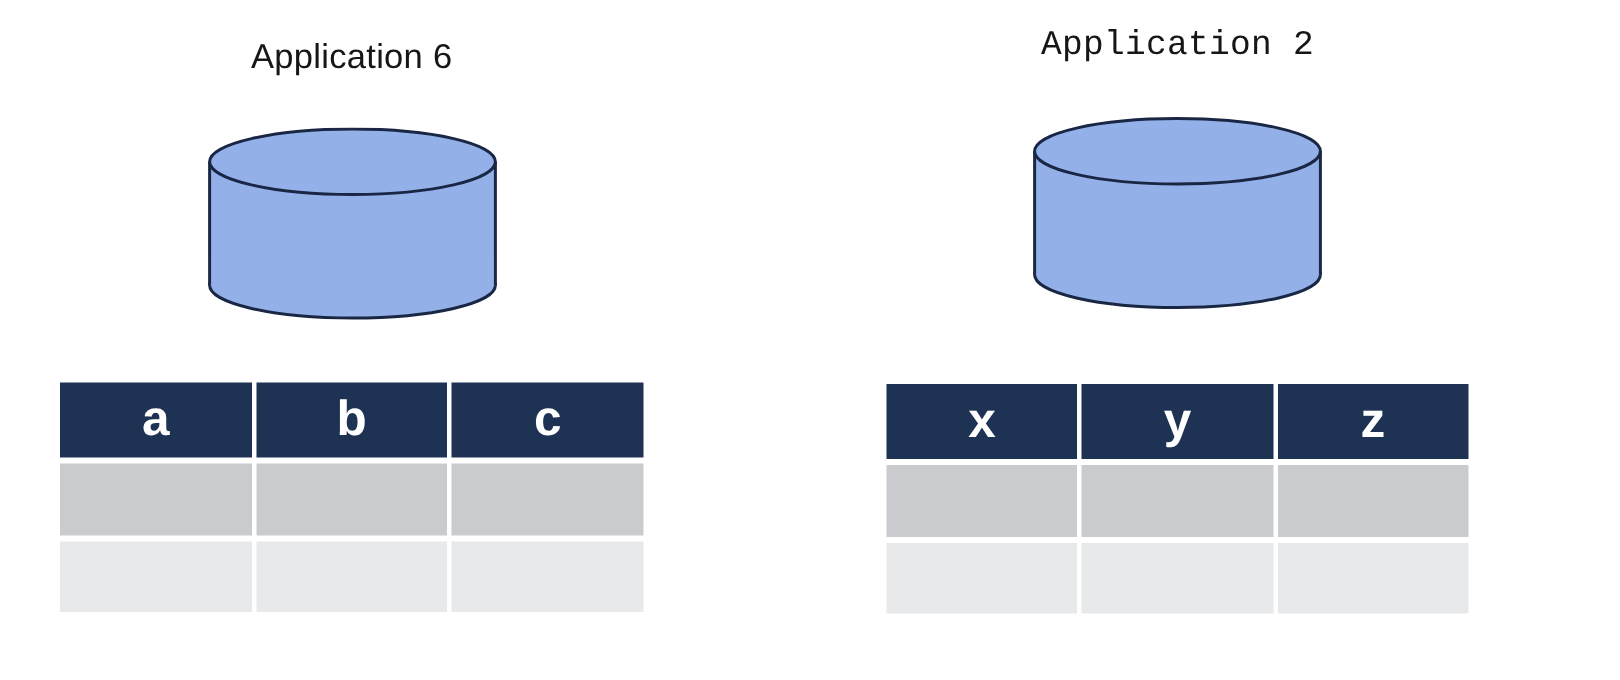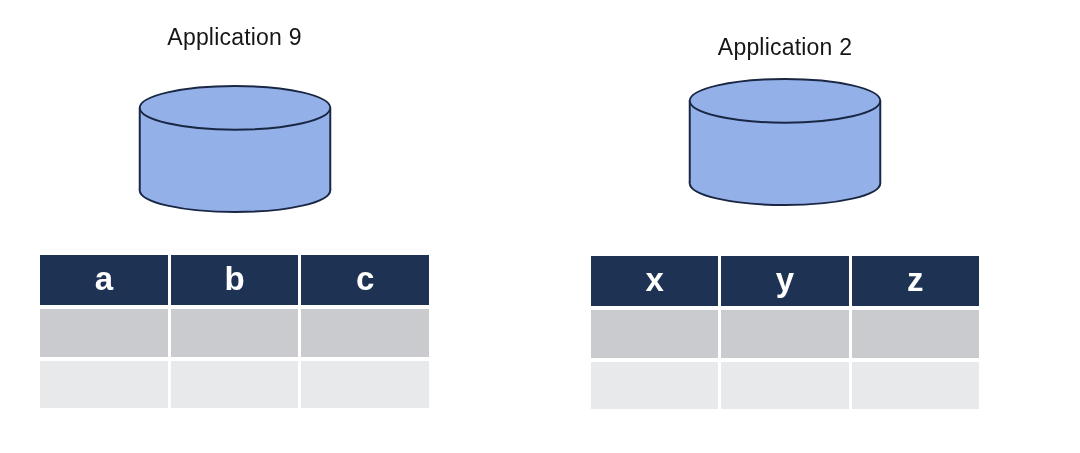--- a/index.html
+++ b/index.html
@@ -35,21 +35,21 @@
   .app-title {
     position: absolute;
     left: 0; width: 100%;
     text-align: center;
     font-size: 23px;
     font-weight: 400;
     color: var(--title-color);
     letter-spacing: 0.2px;
   }
   .app-1 .app-title { top: 24px; }
-  .app-2 .app-title { top: 34px; }
+  .app-2 .app-title { top: 17px; font-family: Liberation Mono, monospace; }
 
   .cylinder {
     position: absolute;
     width: 194px; height: 129px;
   }
   .app-1 .cylinder { top: 85px; left: 98px; }
   .app-2 .cylinder { top: 78px; left: 97px; }
 
   .data-table {
     position: absolute;
@@ -76,21 +76,21 @@
   }
   .body-cell { background: var(--row2-bg); }
   .body-cell.first-row { background: var(--row1-bg); }
 </style>
 </head>
 <body>
 
 <div class="canvas">
 
   <section class="app-section app-1">
-    <h2 class="app-title">Application 9</h2>
+    <h2 class="app-title">Application 6</h2>
 
     <svg class="cylinder" viewBox="0 0 194 130" aria-hidden="true">
       <ellipse cx="97" cy="106" rx="96" ry="22" fill="var(--cylinder-fill)" stroke="var(--cylinder-stroke)" stroke-width="2"></ellipse>
       <rect x="1" y="23" width="192" height="83" fill="var(--cylinder-fill)"></rect>
       <line x1="1" y1="23" x2="1" y2="106" stroke="var(--cylinder-stroke)" stroke-width="2"></line>
       <line x1="193" y1="23" x2="193" y2="106" stroke="var(--cylinder-stroke)" stroke-width="2"></line>
       <ellipse cx="97" cy="23" rx="96" ry="22" fill="var(--cylinder-fill)" stroke="var(--cylinder-stroke)" stroke-width="2"></ellipse>
     </svg>
 
     <div class="data-table">

